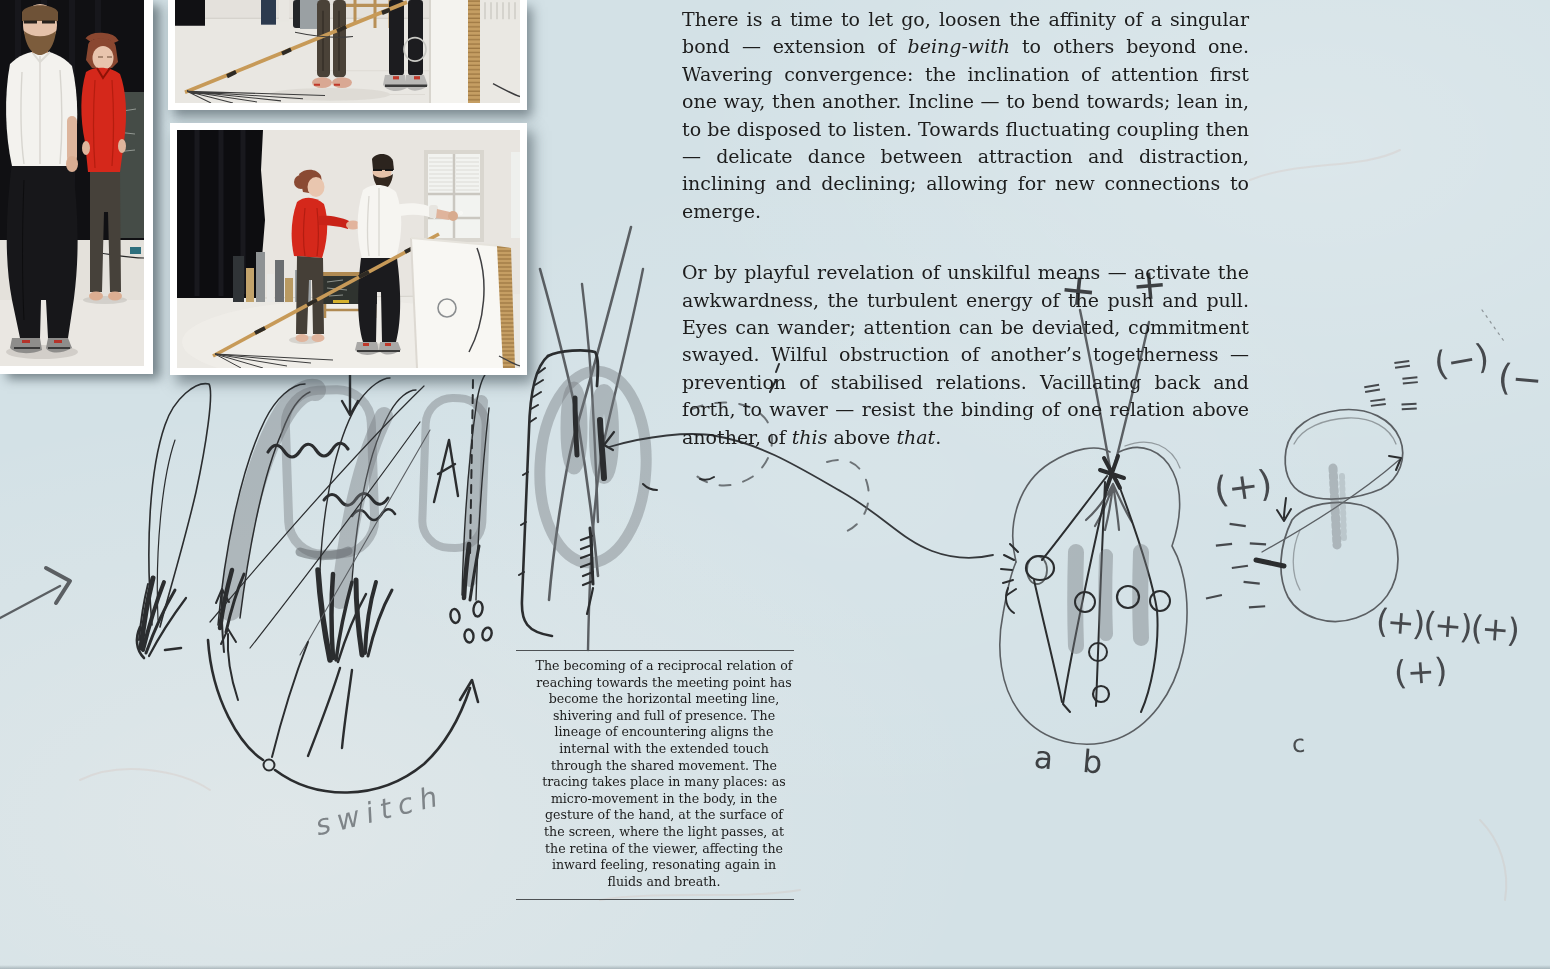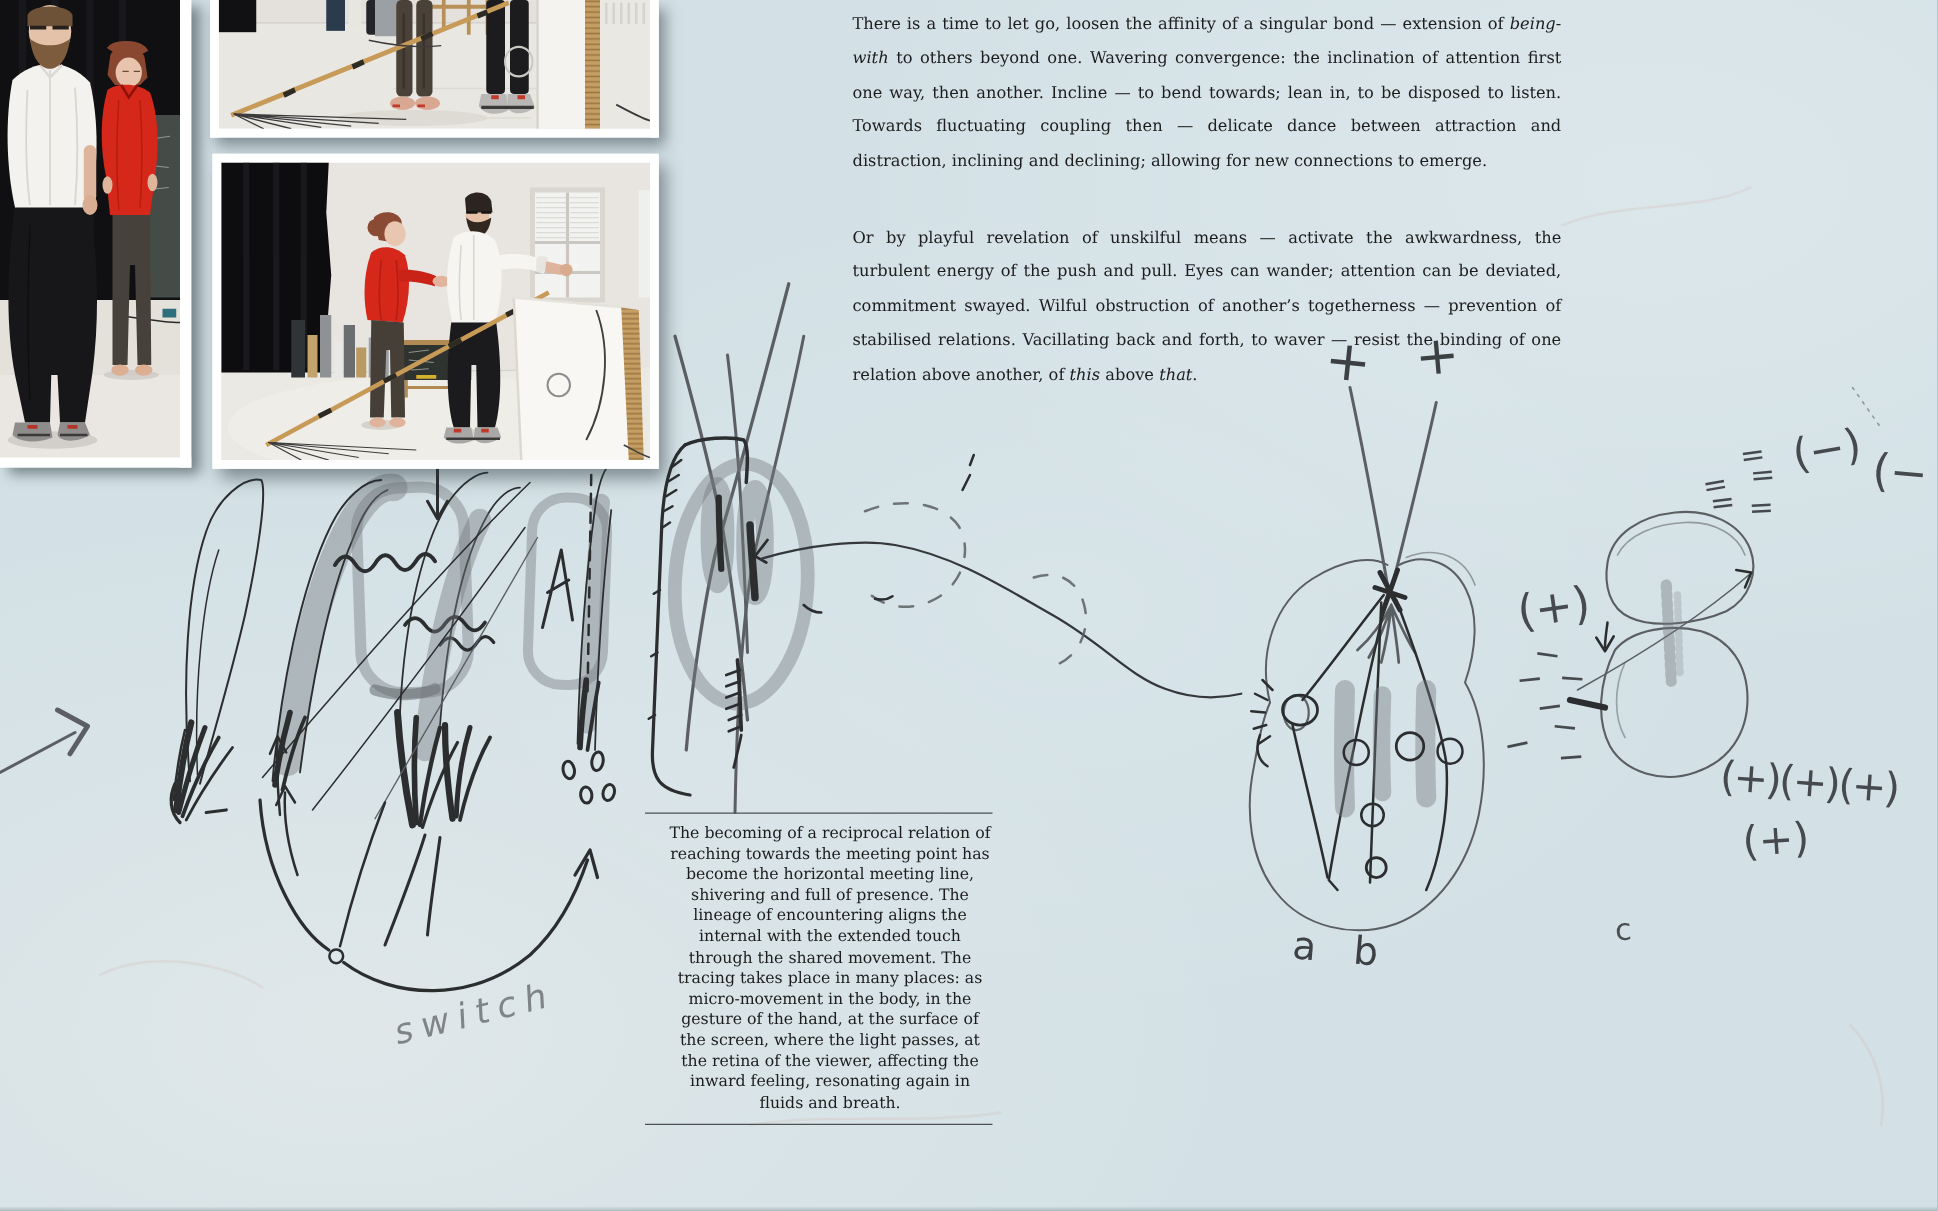--- a/index.html
+++ b/index.html
@@ -20,21 +20,21 @@
   .photo{position:absolute;z-index:3;background:#fff;box-sizing:border-box;}
   .photo svg{display:block;width:100%;height:100%;}
   .photo-1{left:0;top:0;width:153px;height:374px;border-right:9px solid #fff;border-bottom:8px solid #fff;
     box-shadow:7px 5px 10px rgba(40,54,62,.55);}
   .photo-2{left:168px;top:0;width:359px;height:110px;border:7px solid #fff;border-top:none;
     box-shadow:5px 7px 11px rgba(40,54,62,.5);}
   .photo-3{left:170px;top:123px;width:357px;height:252px;border:7px solid #fff;
     box-shadow:6px 8px 13px rgba(40,54,62,.5);}
 
   .body-text{position:absolute;left:682px;top:6px;width:567px;z-index:4;color:#1d1d1d;
-    font-size:13px;line-height:27.4px;text-align:justify;}
+    font-size:19px;line-height:27.4px;text-align:justify;}
   .body-text p{margin:0;}
   .body-text p + p{margin-top:34px;}
   .body-text em{font-style:italic;}
 
   .margin-note{position:absolute;left:516px;top:650px;width:278px;z-index:4;color:#1c1c1c;}
   .margin-note .rule{height:0;border-top:1.2px solid #4d5154;}
   .margin-note p{margin:7px 0 9px 18px;font-size:12.6px;line-height:16.6px;text-align:center;}
 
   .note{position:absolute;z-index:2;font-family:"DejaVu Sans","Liberation Sans",sans-serif;
     color:#46494d;white-space:nowrap;}

